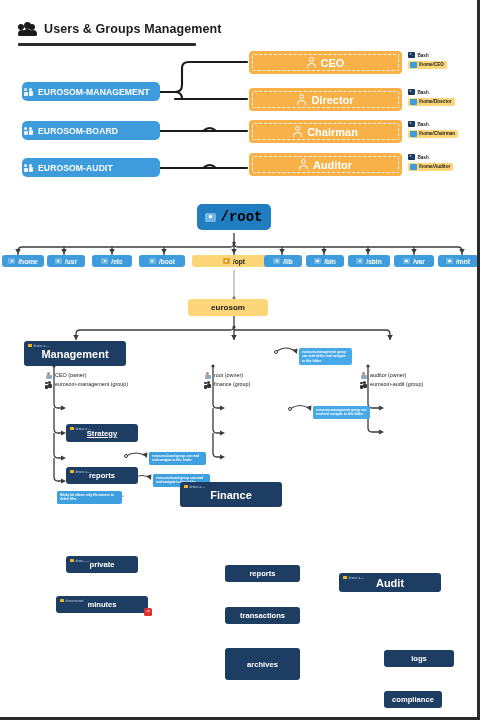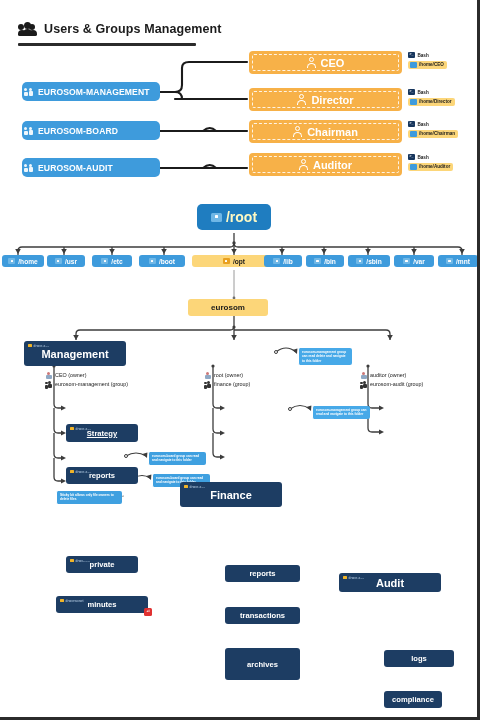--- a/index.html
+++ b/index.html
@@ -60,23 +60,23 @@
     background:#3e9bdc;color:#fff;border-radius:3px;height:12px;
     display:flex;align-items:center;justify-content:center;gap:3px;
     font-size:6.6px;font-weight:bold;
   }
   .dir .fi{width:7px;height:5.5px;background:#6fb7e6;border-radius:1px;position:relative;flex:0 0 auto;}
   .dir .fi:after{content:"";position:absolute;left:2.3px;top:1.6px;width:2.2px;height:2.2px;background:#fff;border-radius:.5px;}
   .dir.hl{background:#fcd679;color:#1b1b1b;}
   .dir.hl .fi{background:#e8a020;}
 
   .root{
-    background:#1f7dc0;color:#fef9c3;border-radius:5px;
+    background:#1f7dc0;color:#000000;border-radius:5px;
     display:flex;align-items:center;justify-content:center;gap:4px;
-    font-size:14px;font-weight:bold;
+    font-size:14px;font-weight:bold;font-family:Liberation Mono, monospace;
   }
   .root .fi{width:11px;height:9px;background:#6fb7e6;border-radius:1.5px;position:relative;}
   .root .fi:after{content:"";position:absolute;left:3.6px;top:2.6px;width:3.4px;height:3.4px;background:#fff;border-radius:.6px;}
 
   .euro{background:#fcd679;color:#1b1b1b;border-radius:3px;display:flex;align-items:center;justify-content:center;font-size:8px;font-weight:bold;}
 
   
   .dnode{
     background:#1d3d63;border-radius:3px;color:#fff;position:relative;
     display:flex;align-items:center;justify-content:center;

